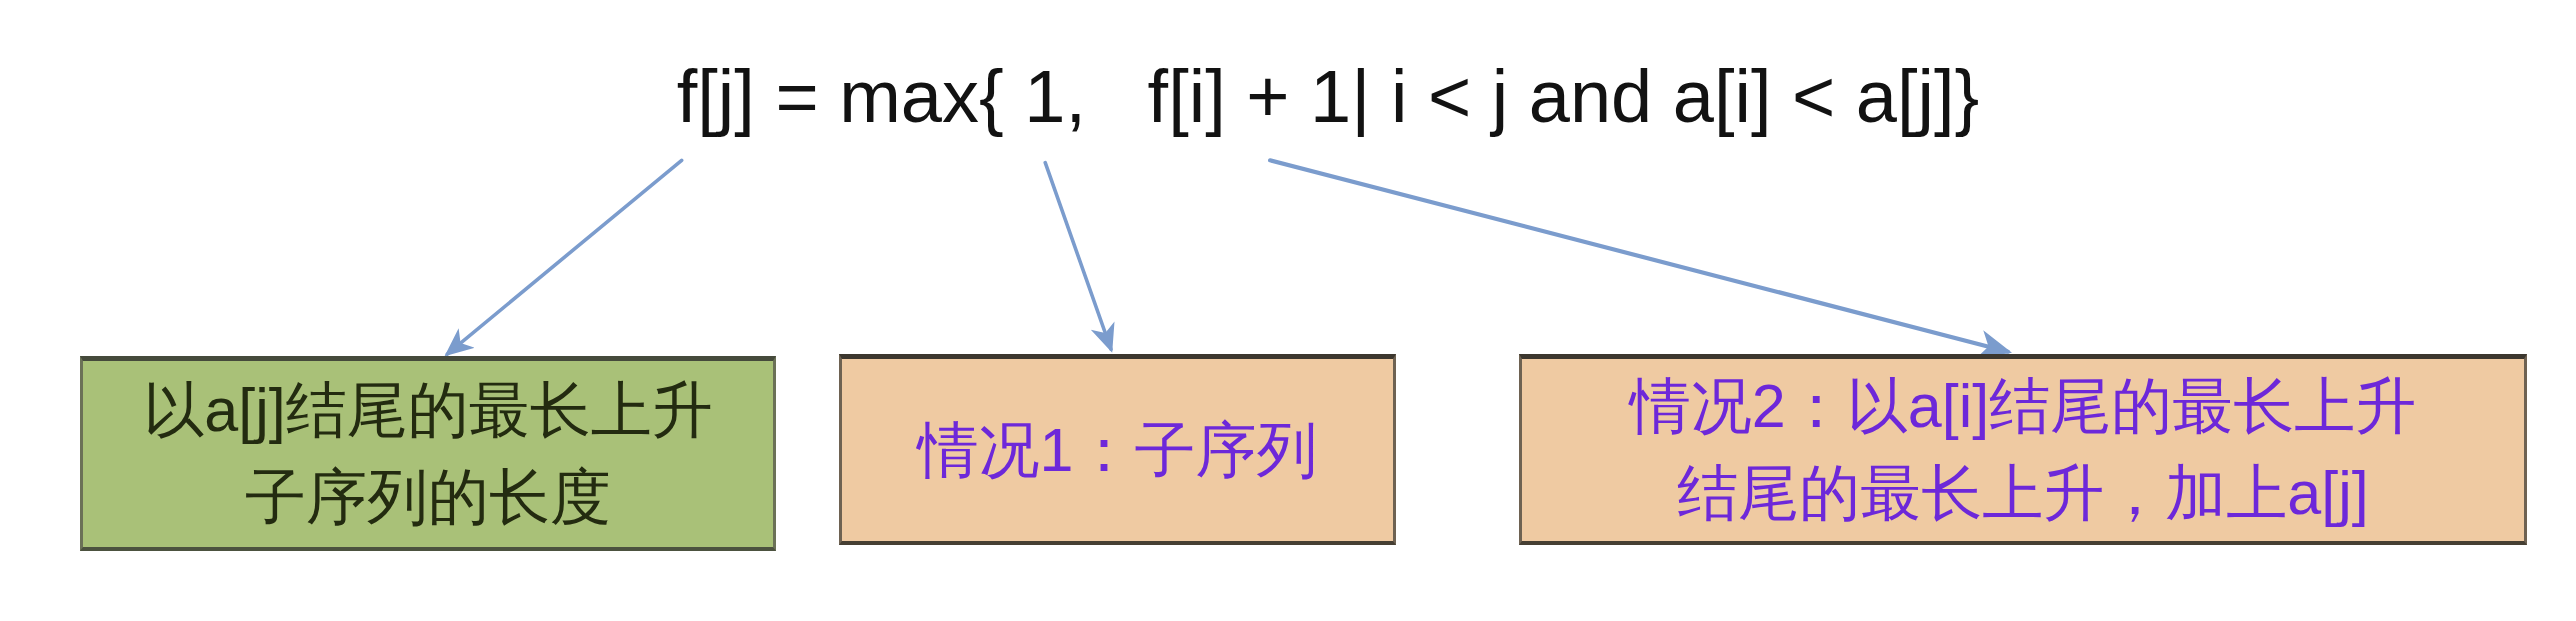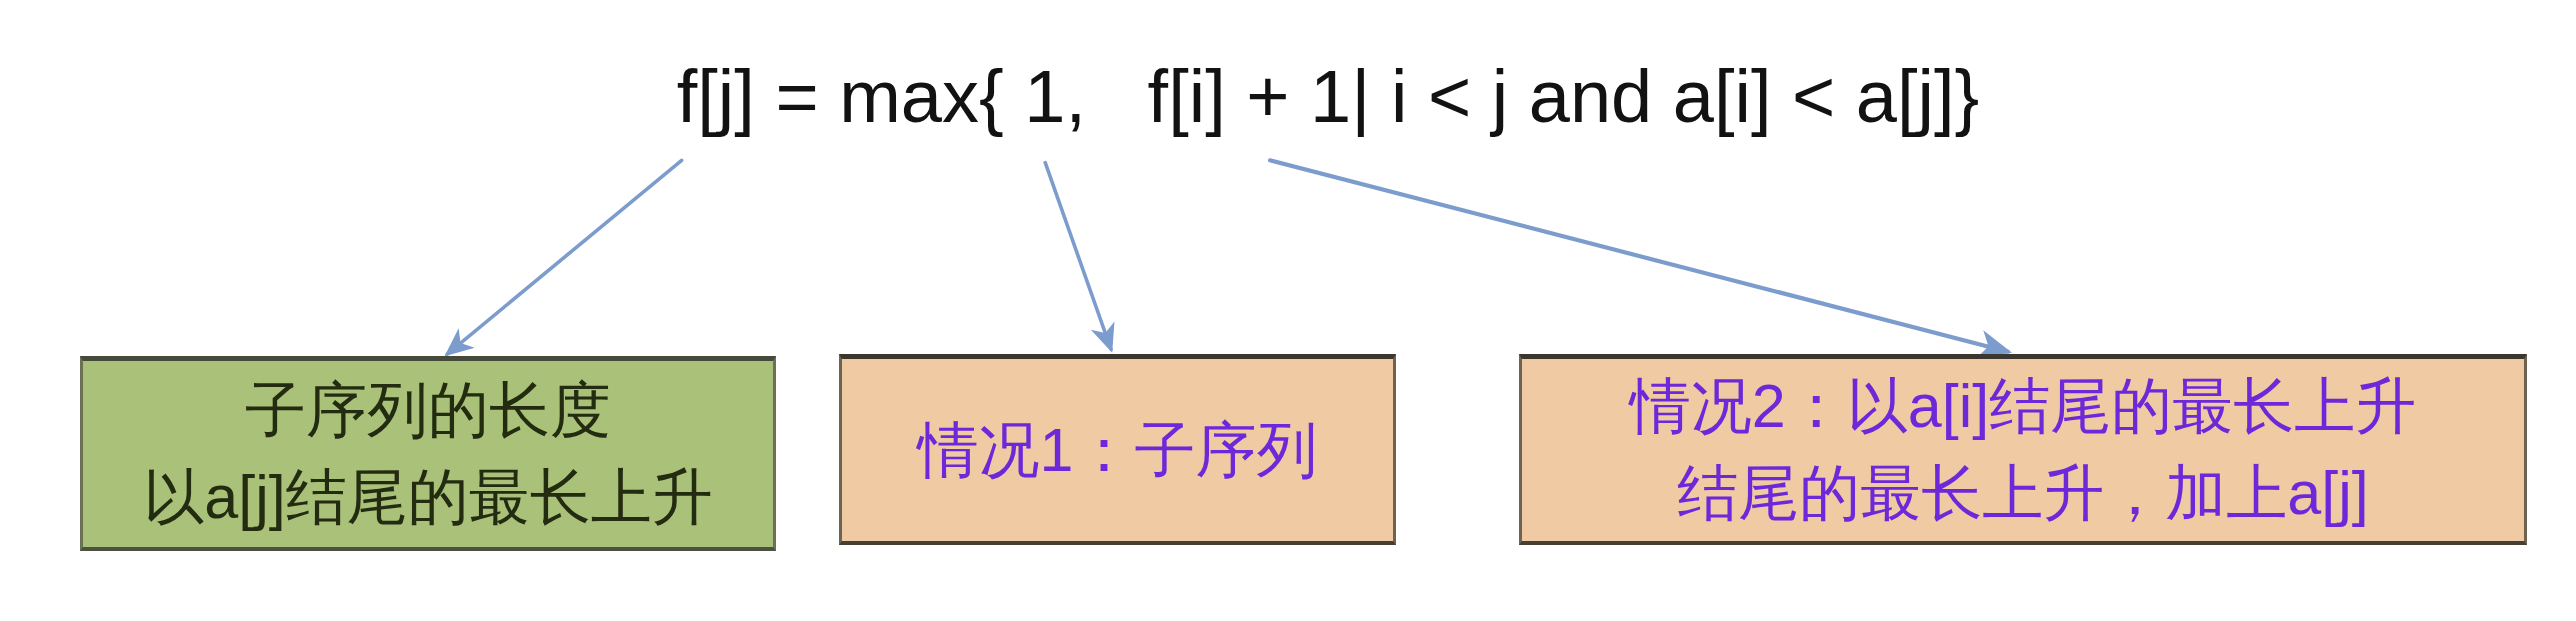--- a/index.html
+++ b/index.html
@@ -78,22 +78,22 @@
       <marker id="arrowhead" markerWidth="9" markerHeight="8" refX="7" refY="3.5" orient="auto" markerUnits="strokeWidth">
         <path d="M0,0 L8,3.5 L0,7 L2.2,3.5 z" fill="#7b9ccd"></path>
       </marker>
     </defs>
     <line x1="1140" y1="268" x2="748" y2="592" stroke="#7b9ccd" stroke-width="6" stroke-linecap="round" marker-end="url(#arrowhead)"></line>
     <line x1="1748" y1="272" x2="1858" y2="584" stroke="#7b9ccd" stroke-width="6" stroke-linecap="round" marker-end="url(#arrowhead)"></line>
     <line x1="2124" y1="268" x2="3358" y2="588" stroke="#7b9ccd" stroke-width="7" stroke-linecap="round" marker-end="url(#arrowhead)"></line>
   </svg>
 
   <div class="note-box box-green">
+    <span class="line">以a[j]结尾的最长上升</span>
     <span class="line">子序列的长度</span>
-    <span class="line">以a[j]结尾的最长上升</span>
   </div>
 
   <div class="note-box box-tan box-case1">
     <span class="line">情况1：子序列</span>
   </div>
 
   <div class="note-box box-tan box-case2">
     <span class="line">情况2：以a[i]结尾的最长上升</span>
     <span class="line">结尾的最长上升，加上a[j]</span>
   </div>

